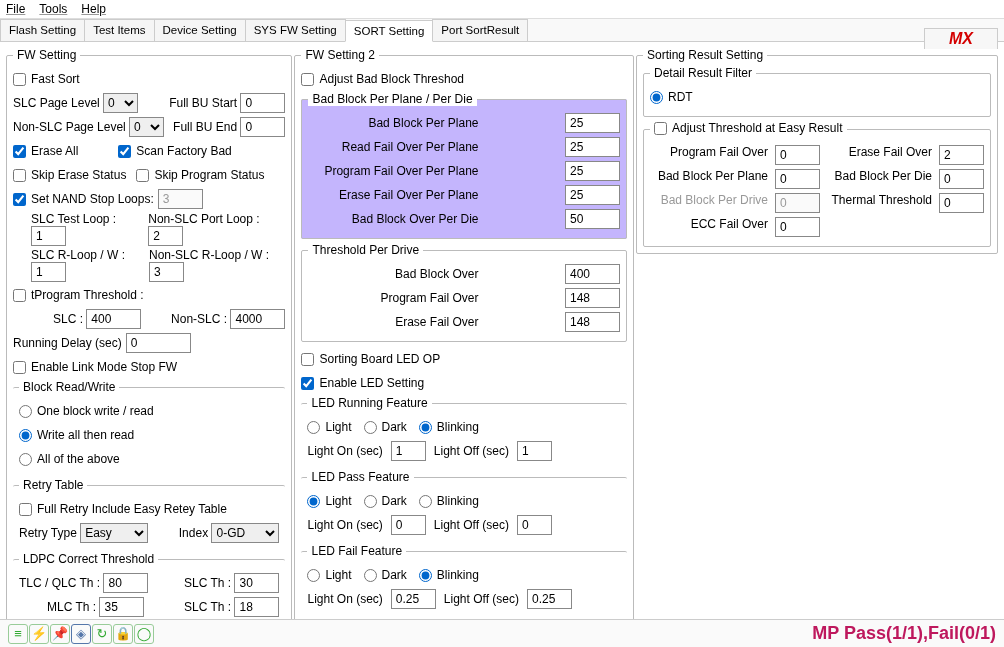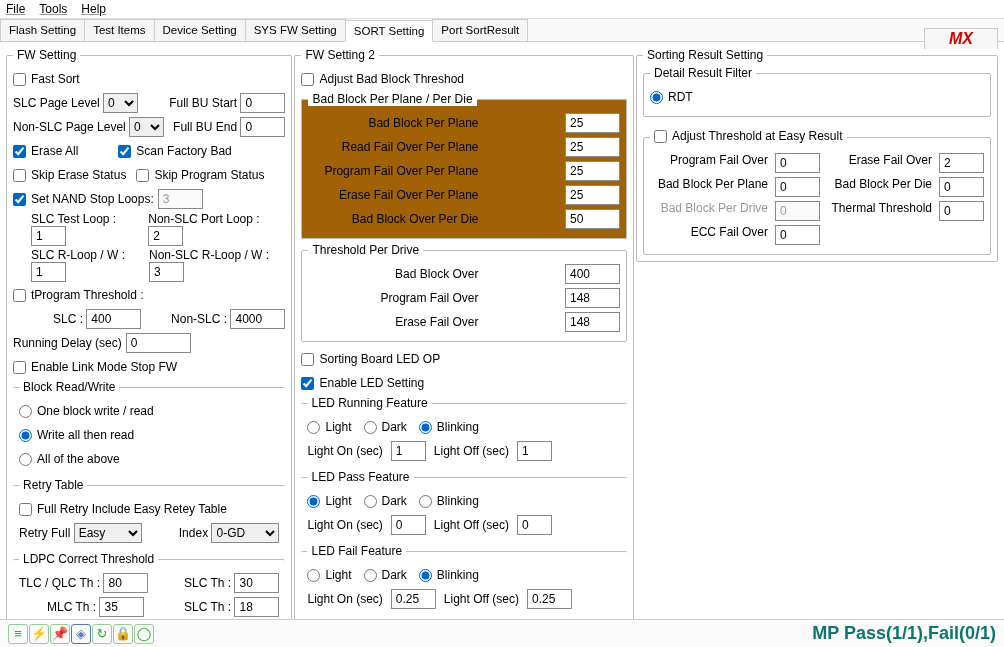--- a/index.html
+++ b/index.html
@@ -16,27 +16,27 @@
 .col2 { width: 365px; }
 .col3 { flex: 1; }
 fieldset { border: 1px solid #bbb; border-radius: 2px; padding: 4px 6px 6px 6px; position: relative; }
 legend { padding: 0 4px; font-size: 12px; }
 .row { display: flex; align-items: center; gap: 4px; margin: 2px 0; min-height: 22px; }
 .row2 { justify-content: space-between; }
 input[type=text] { border: 1px solid #888; padding: 1px 4px; height: 20px; font-size: 12px; }
 select { border: 1px solid #888; height: 20px; font-size: 12px; }
 input[type=checkbox], input[type=radio] { margin-right: 2px; accent-color: #0066cc; }
 .cb, .rb { display: inline-flex; align-items: center; gap: 3px; }
-.yellowbox { background: #a16207; }
+.yellowbox { background: #c4b5fd; }
 .rlabel { text-align: right; display: inline-block; }
 .disabled { color: #999; }
 .statusbar { position: absolute; bottom: 0; left: 0; right: 0; height: 28px; border-top: 1px solid #ccc; display: flex; align-items: center; justify-content: space-between; padding: 0 8px; background: #fafafa; }
 .sb-icons { display: flex; gap: 1px; }
 .sb-icon { width: 20px; height: 20px; border: 1px solid #9c9; border-radius: 3px; display: flex; align-items: center; justify-content: center; color: #3a3; font-size: 13px; }
-.mp-status { font-size: 18px; font-weight: 700; color: #0f766e; }
+.mp-status { font-size: 18px; font-weight: 700; color: #be185d; }
 .w35 { width: 35px; } .w45 { width: 45px; } .w55 { width: 55px; } .w65 { width: 65px; }
 </style>
 </head>
 <body>
 
 <div class="menubar">
   <span>File</span>
   <span>Tools</span>
   <span>Help</span>
 </div>
@@ -150,21 +150,21 @@
 
       <fieldset style="border-left:none;border-right:none;border-bottom:none;">
         <legend>Retry Table</legend>
         <div class="row">
             <label class="cb">
               <input type="checkbox" style="">
               <span>Full Retry Include Easy Retey Table</span>
             </label>
           </div>
         <div class="row row2">
-          <span><span>Retry Full</span> <select style="width:68px"><option>Easy</option></select></span>
+          <span><span>Retry Type</span> <select style="width:68px"><option>Easy</option></select></span>
           <span><span>Index</span> <select style="width:68px"><option>0-GD</option></select></span>
         </div>
       </fieldset>
 
       <fieldset style="border-left:none;border-right:none;border-bottom:none;">
         <legend>LDPC Correct Threshold</legend>
         <div class="row row2">
           <span><span>TLC / QLC Th :</span> <input type="text" class="w45" value="80" style=""></span>
           <span><span>SLC Th :</span> <input type="text" class="w45" value="30" style=""></span>
         </div>
@@ -318,21 +318,21 @@
       <legend>Sorting Result Setting</legend>
       <fieldset>
         <legend>Detail Result Filter</legend>
         <div class="row">
             <label class="rb">
               <input type="radio" checked="" style="">
               <span>RDT</span>
             </label>
           </div>
       </fieldset>
-      <fieldset style="margin-top:12px;">
+      <fieldset style="margin-top:4px;">
         <legend><label class="cb">
               <input type="checkbox" style="">
               <span>Adjust Threshold at Easy Result</span>
             </label></legend>
         <div class="row row2">
           <span style="width:170px; display:flex; justify-content:space-between;">
               <span class="rlabel" style="width:118px">Program Fail Over</span>
               <input type="text" class="w45" value="0" style="">
             </span>
           <span style="width:160px; display:flex; justify-content:space-between;">

